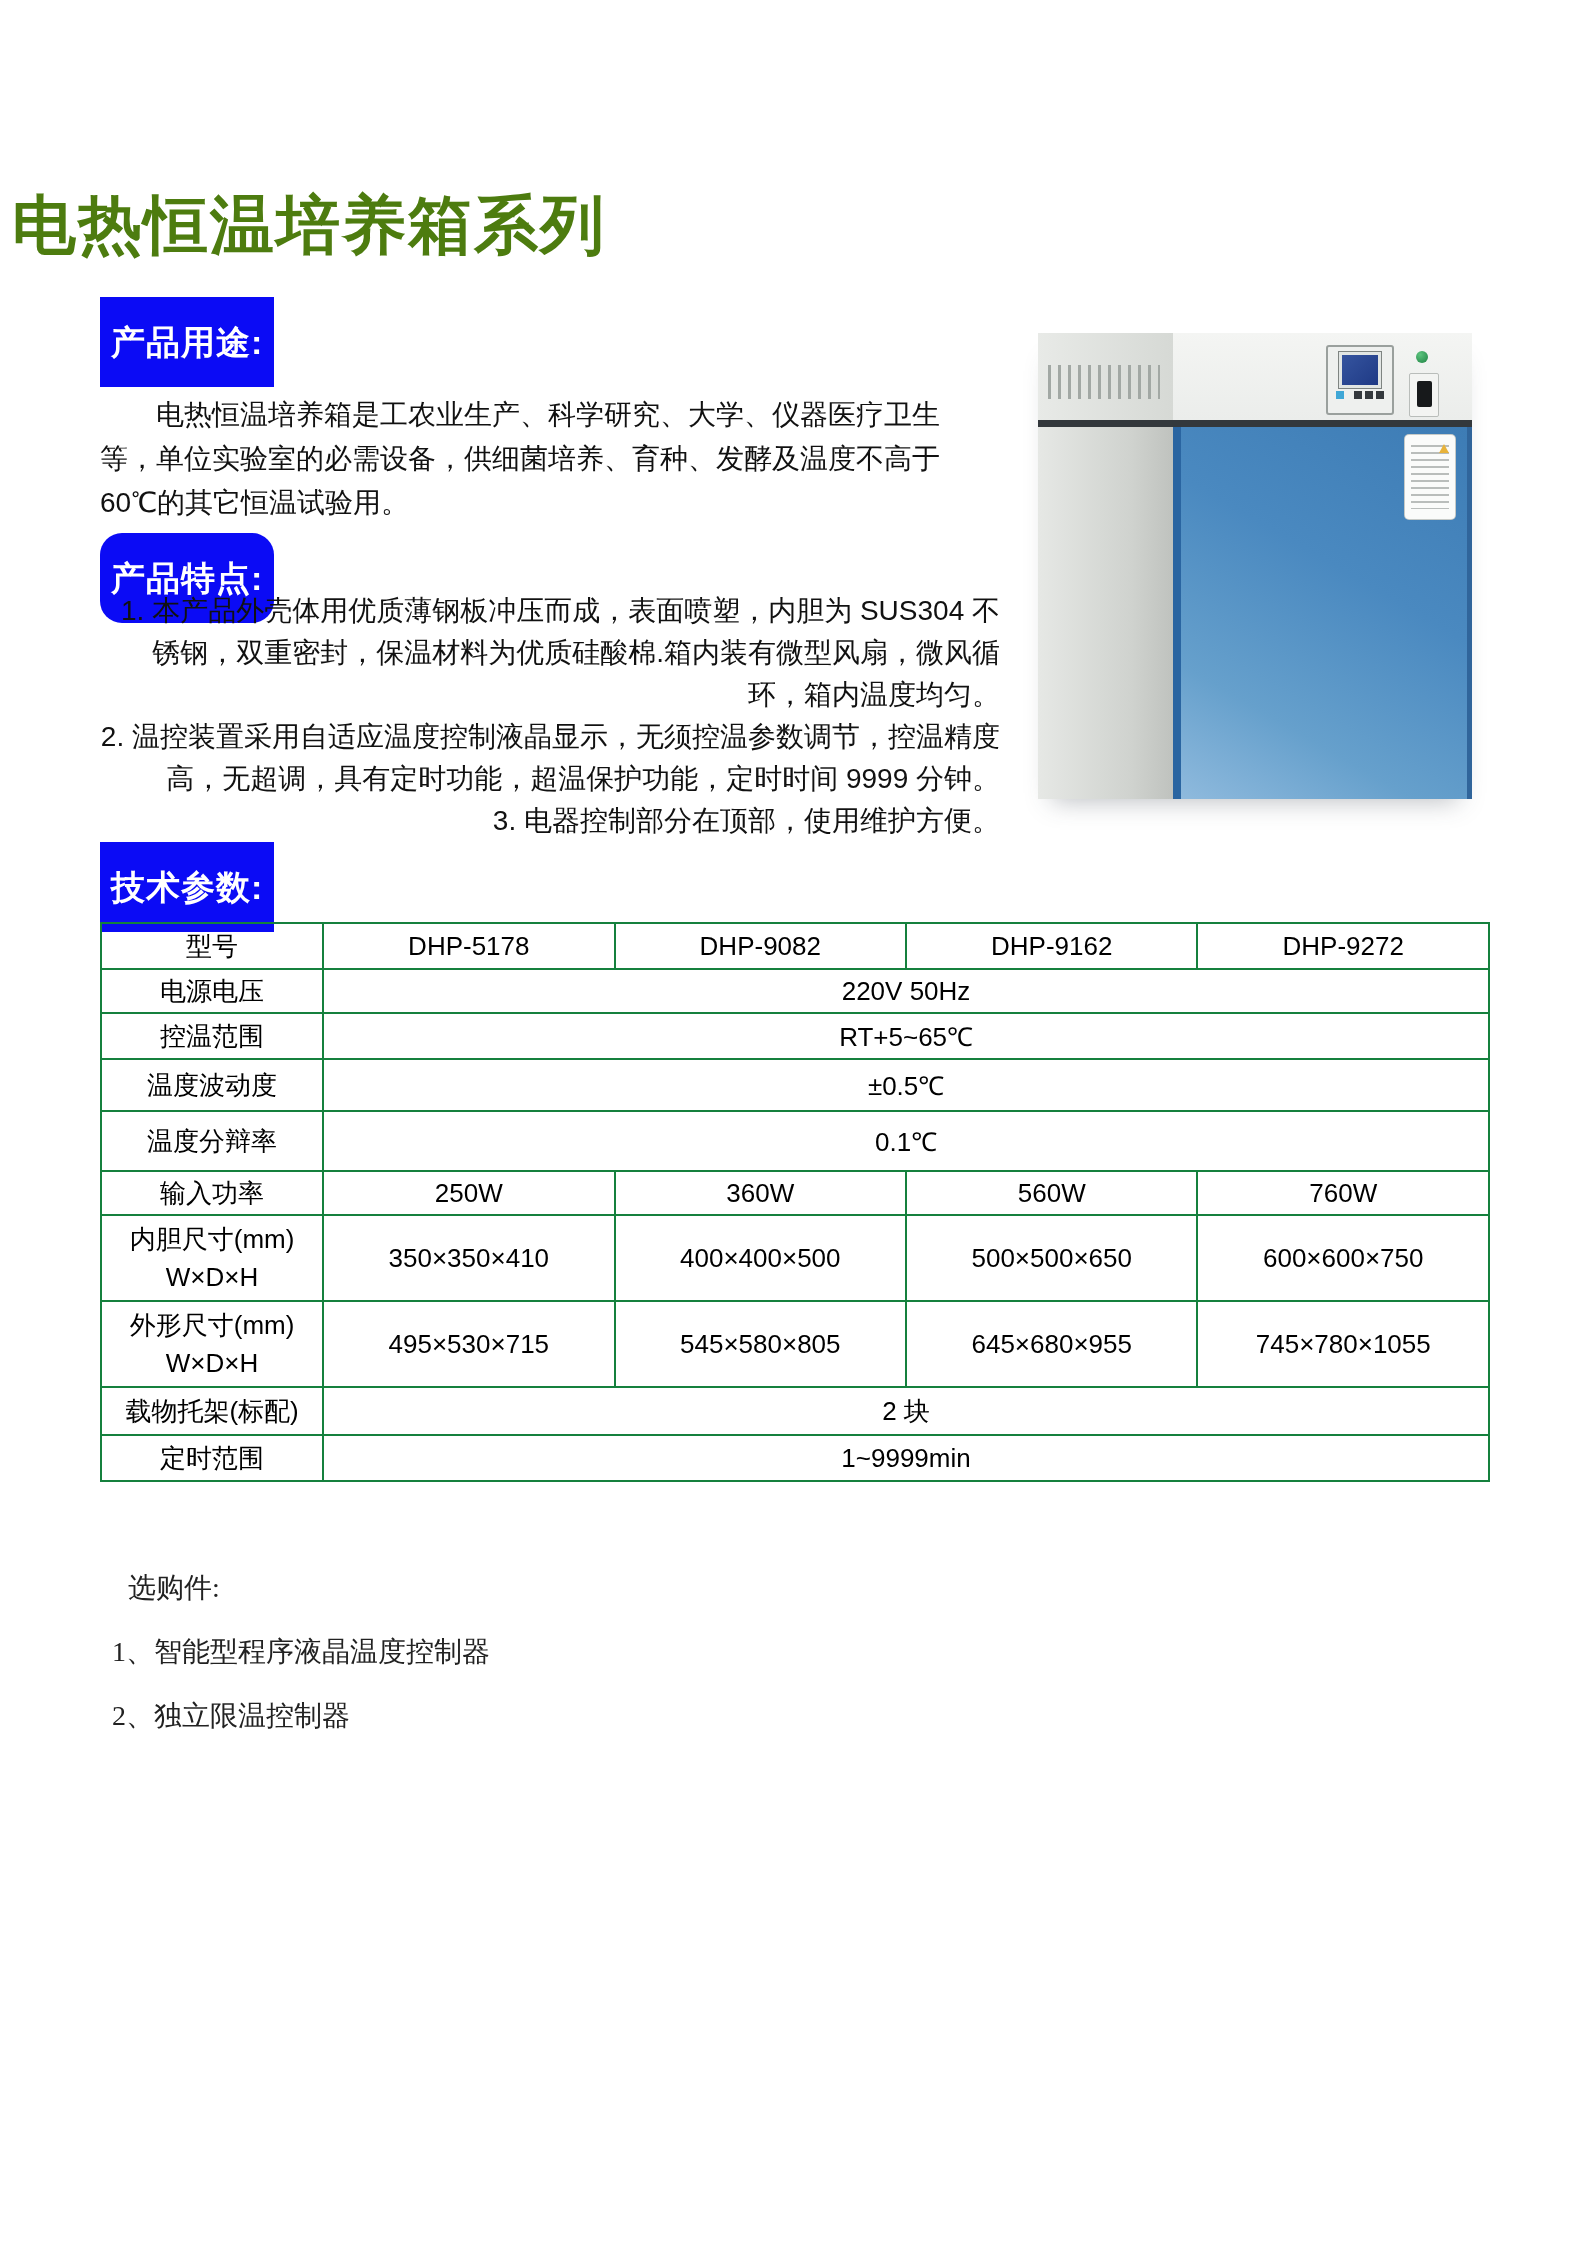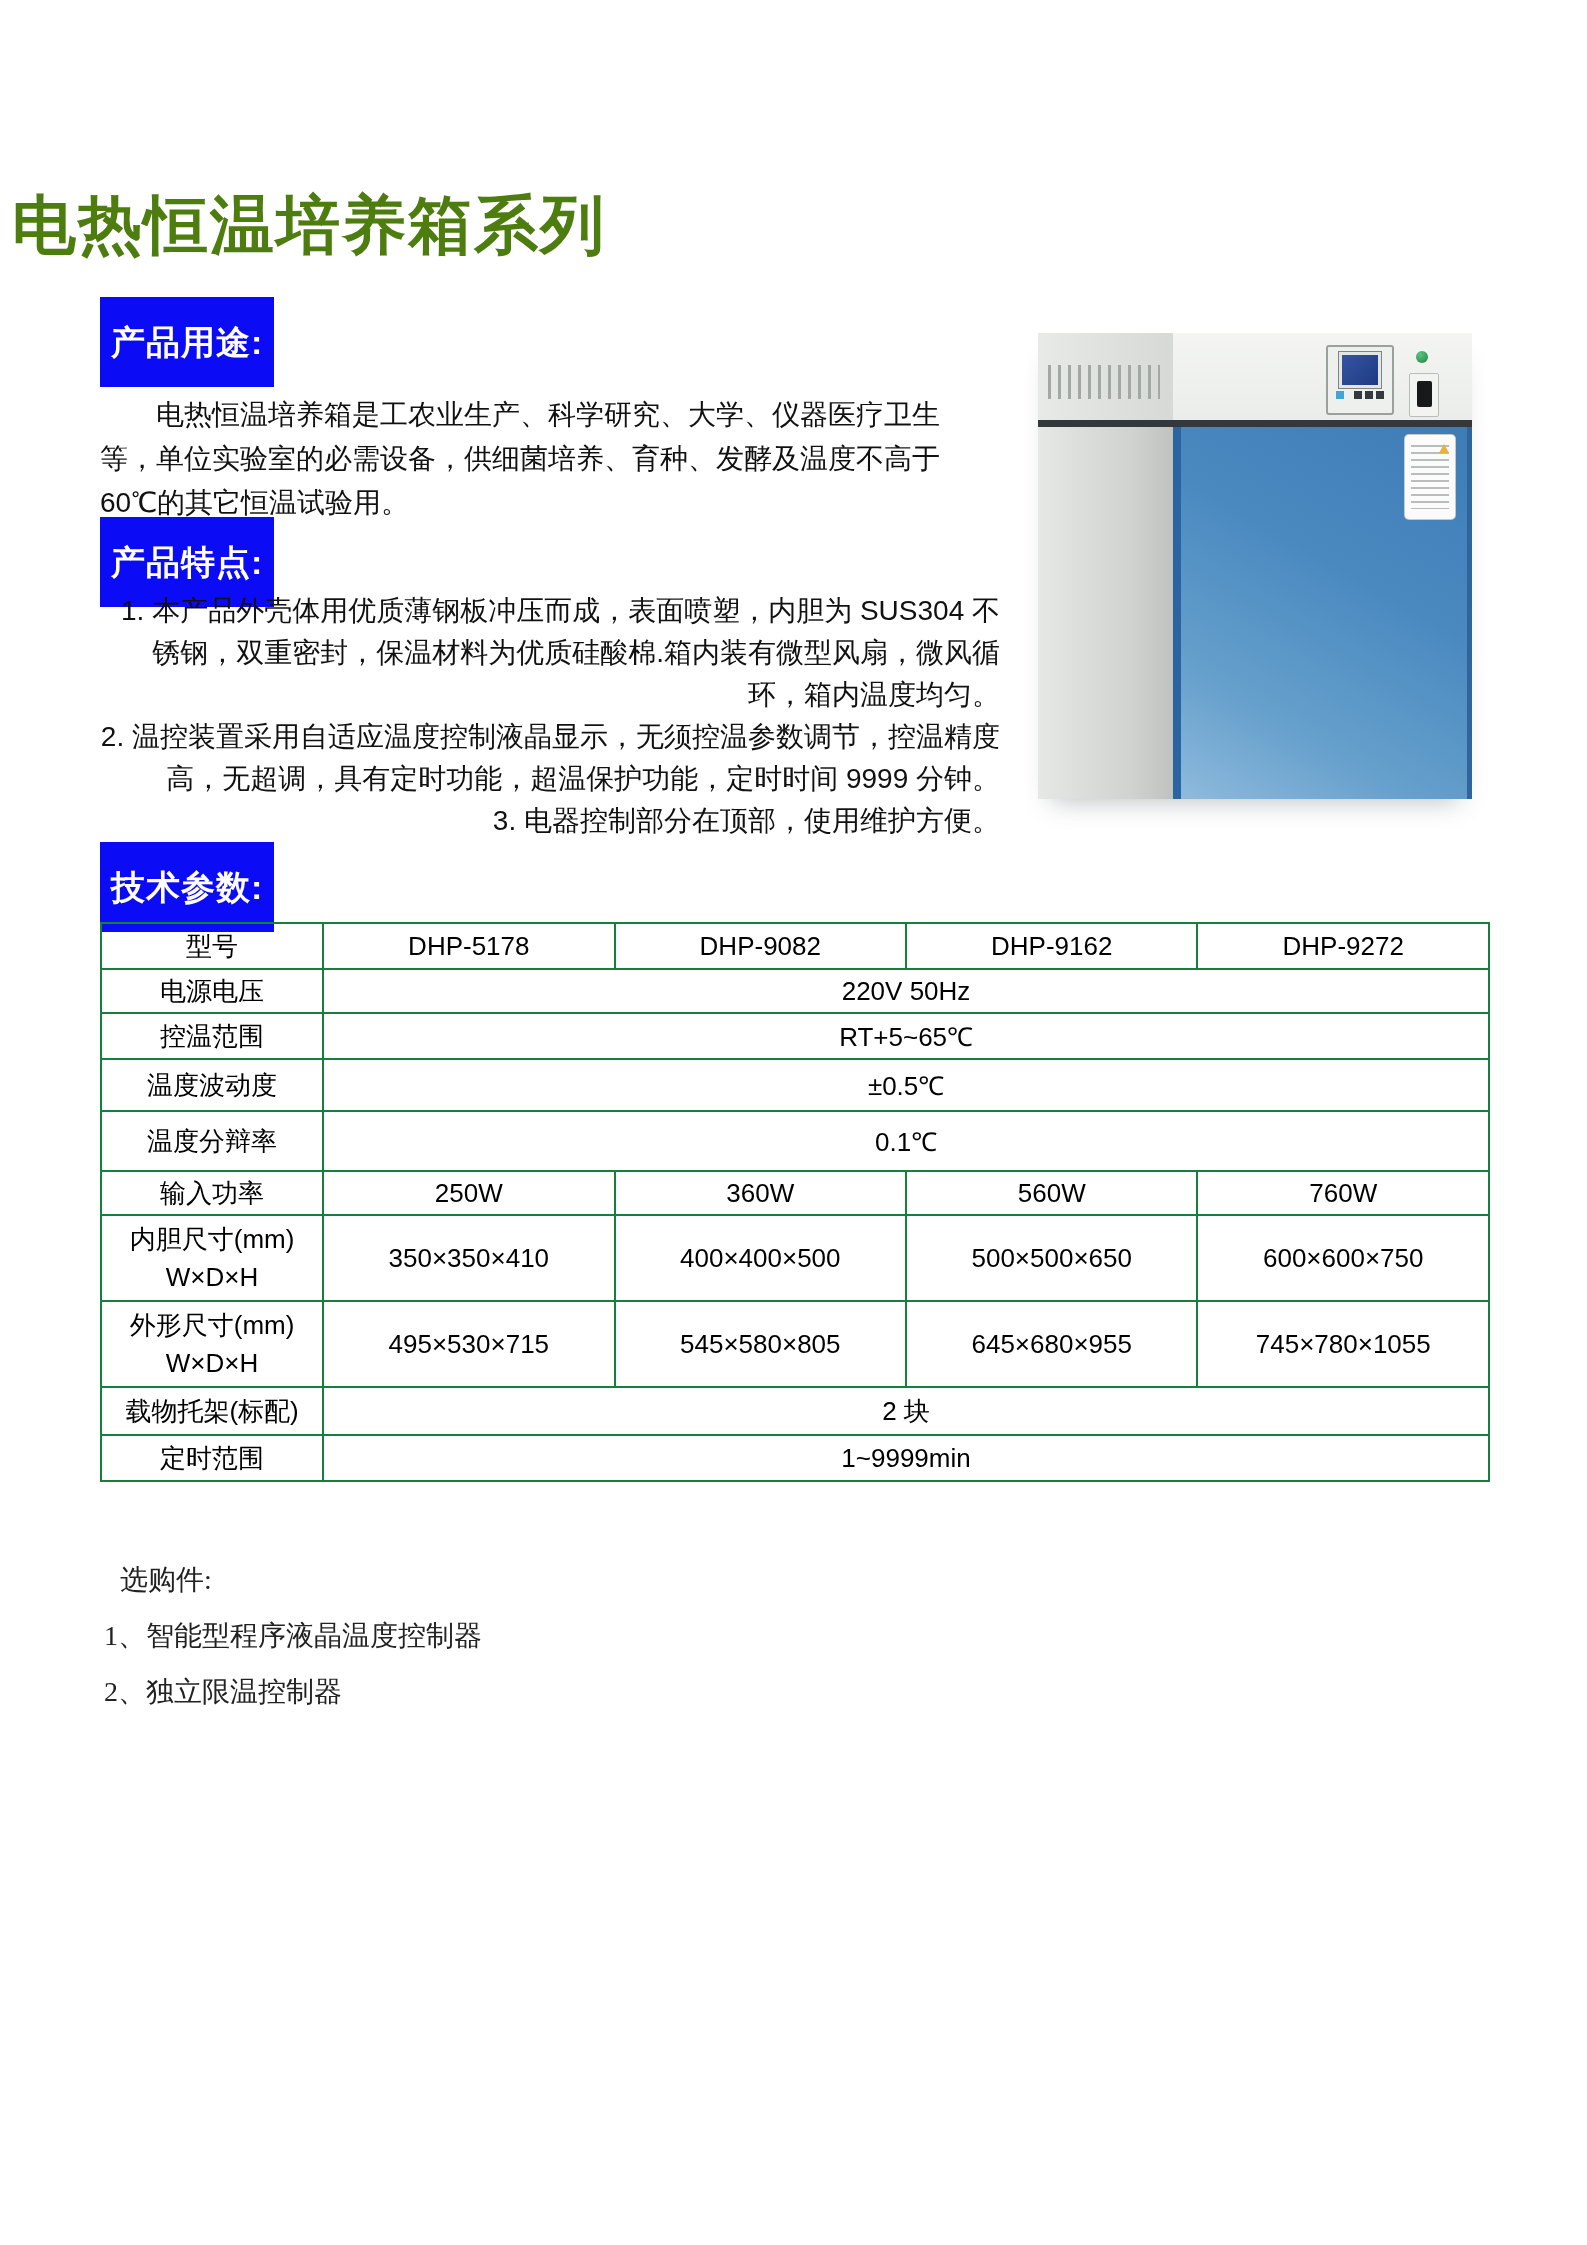--- a/index.html
+++ b/index.html
@@ -8,41 +8,41 @@
 
   
   .title{position:absolute;top:170px;left:0;width:100%;margin:12px;text-align:left;
          font-family:"Liberation Serif",serif;font-weight:700;font-size:64px;
          letter-spacing:2px;color:#4d7c0f;}
 
   
   .badge{position:absolute;left:100px;background:#0b0bf5;color:#ffffff;
          font-size:34px;font-weight:700;line-height:1;padding:28px 11px;letter-spacing:1px;}
   .badge-usage{top:297px;}
-  .badge-features{top:517px;}
+  .badge-features{top:533px;border-radius:22px;}
   .badge-specs{top:842px;}
 
   
   .para{position:absolute;top:393px;left:100px;width:885px;margin:0;
         font-size:28px;line-height:44px;text-indent:2em;color:#111;}
 
   
   .features{position:absolute;top:590px;left:100px;width:900px;font-size:28px;line-height:42px;color:#111;text-align:right;}
   .features p{margin:0;}
 
   
   table.specs{position:absolute;top:922px;left:100px;width:1390px;
               border-collapse:collapse;table-layout:fixed;font-size:26px;color:#000;}
   table.specs td{border:2px solid #15803d;text-align:center;vertical-align:middle;padding:0 6px;}
   table.specs td.lab{white-space:pre-line;line-height:38px;}
 
   
   .options{position:absolute;top:1550px;left:100px;font-family:"Liberation Serif",serif;
            font-size:28px;line-height:52px;color:#222;}
-  .options p{margin:4px;}
+  .options p{margin:12px;}
   .options .opt-title{padding-left:16px;}
 
   
   .device{position:absolute;left:1038px;top:333px;width:434px;height:466px;
           box-shadow:0 16px 24px -14px rgba(60,70,80,.35);}
   .dev-top{display:flex;height:87px;border-bottom:7px solid #33383c;
            background:linear-gradient(180deg,#f6f7f5,#eceeec);}
   .dev-top-side{width:135px;position:relative;background:linear-gradient(90deg,#e8eae7,#d6d9d5);}
   .vents{position:absolute;left:10px;top:32px;width:112px;height:34px;
          background:repeating-linear-gradient(90deg,#a2a8a4 0 3px,rgba(0,0,0,0) 3px 10px);}

